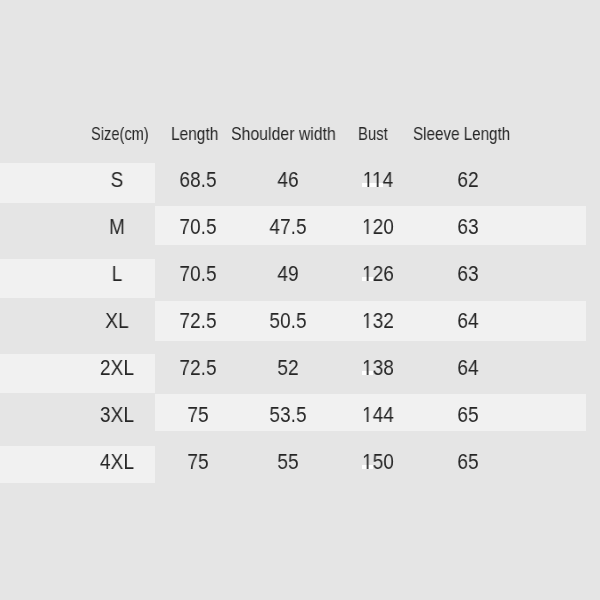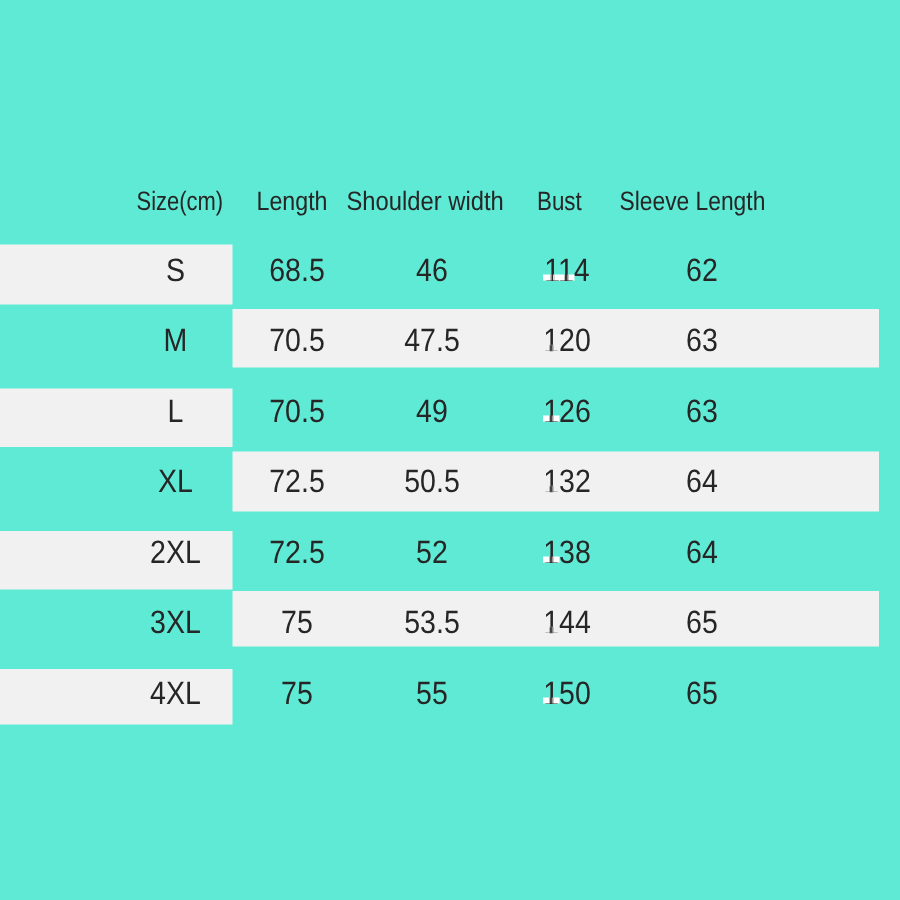--- a/index.html
+++ b/index.html
@@ -71,21 +71,21 @@
               rgba(38,38,38,0.848) 33.333% 66.666%,
               rgba(38,38,38,0.493) 66.666% 100%); }
   .one-trim.wide { width:21.2px; }
   .ot1 { top:183.2px; } .ot2 { top:230.2px; } .ot3 { top:277.2px; }
   .ot4 { top:324.2px; } .ot5 { top:371.2px; } .ot6 { top:418.2px; }
   .ot7 { top:465.2px; }
 </style>
 </head>
 <body style="color: rgb(38, 38, 38);">
 
-<div id="size-chart" style="background: #5eead4;">
+<div id="size-chart" style="background: #e5e5e5;">
 
   <div class="stripe stripe-left  sl1" style="background: rgb(241, 241, 241);"></div>
   <div class="stripe stripe-left  sl2" style="background: rgb(241, 241, 241);"></div>
   <div class="stripe stripe-left  sl3" style="background: rgb(241, 241, 241);"></div>
   <div class="stripe stripe-left  sl4" style="background: rgb(241, 241, 241);"></div>
   <div class="stripe stripe-right sr1" style="background: rgb(241, 241, 241);"></div>
   <div class="stripe stripe-right sr2" style="background: rgb(241, 241, 241);"></div>
   <div class="stripe stripe-right sr3" style="background: rgb(241, 241, 241);"></div>
 
   <div class="header-row">

